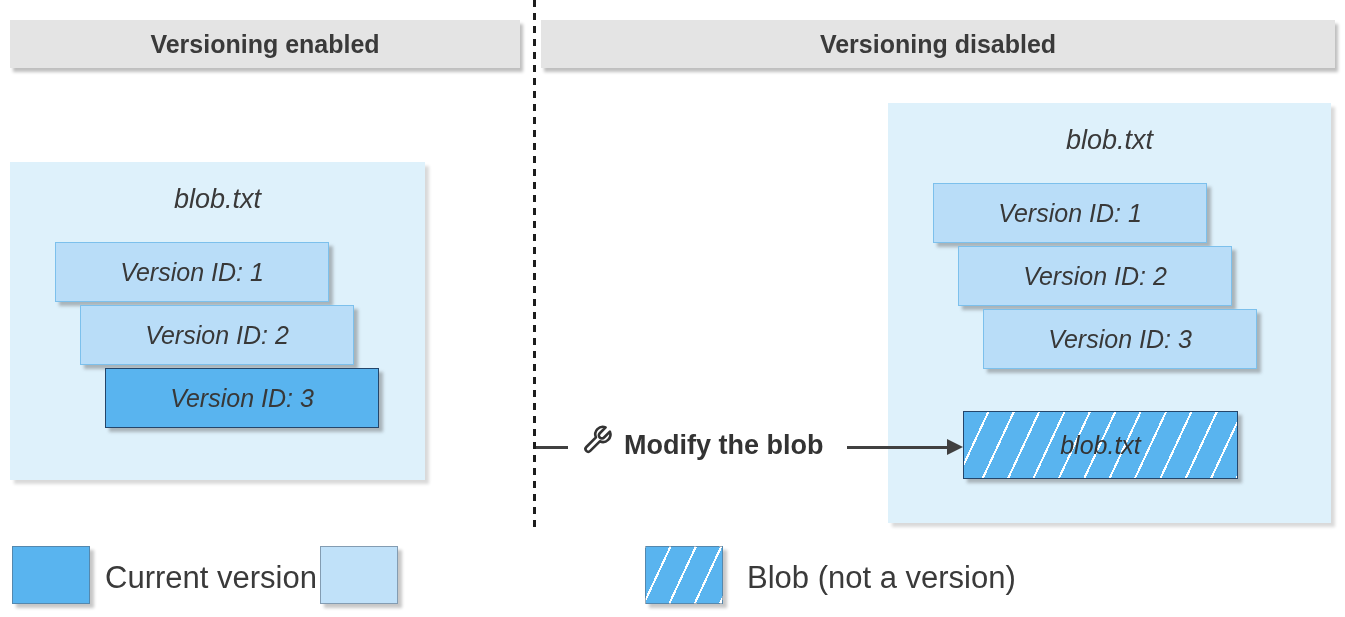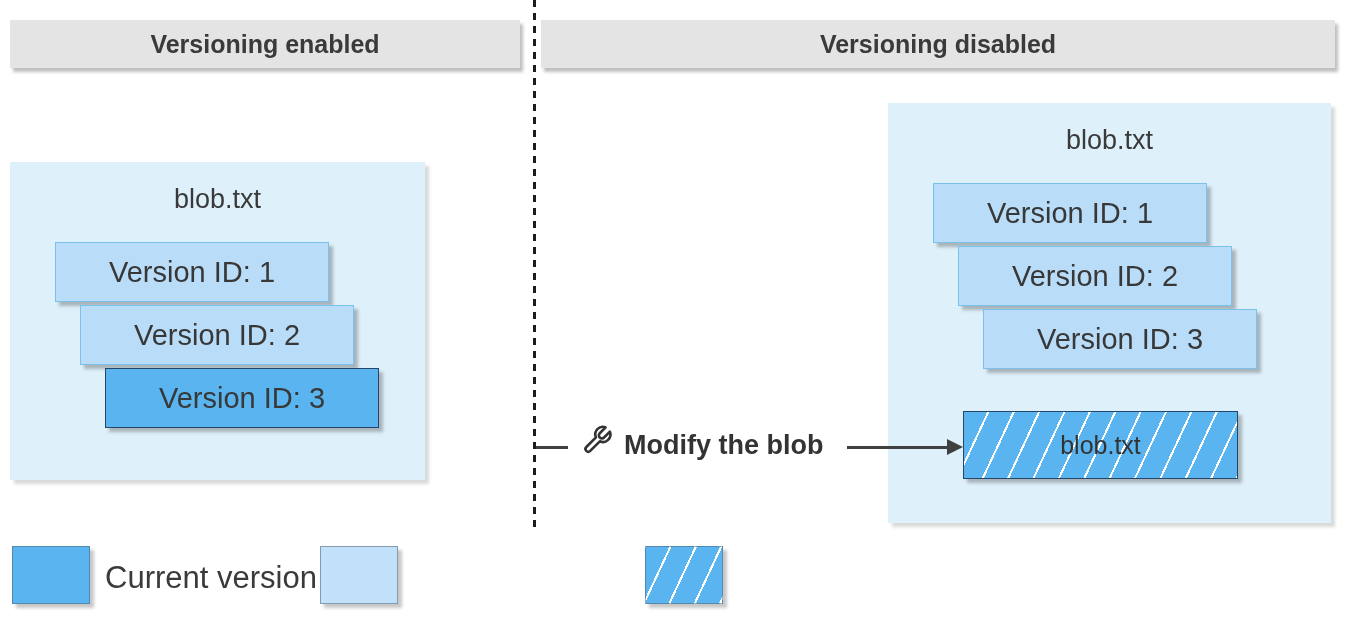--- a/index.html
+++ b/index.html
@@ -17,31 +17,32 @@
   }
   .header.left{left:10px;width:510px;}
   .header.right{left:541px;width:794px;}
   .divider{
     position:absolute;left:533px;top:0;width:3px;height:530px;
     background:repeating-linear-gradient(to bottom,#1c1c1c 0 7px,transparent 7px 13px);
   }
   .container{
     position:absolute;background:var(--container-bg,#def1fb);
     box-shadow:4px 4px 3px rgba(0,0,0,.15);
+    font-style:italic;
   }
   .container.left-c{left:10px;top:162px;width:415px;height:318px;}
   .container.right-c{left:888px;top:103px;width:443px;height:420px;}
   .container-title{
     position:absolute;left:0;right:0;top:22px;text-align:center;
     font-size:27px;color:var(--text,#3a3a3a);
   }
   .vbox{
     position:absolute;width:272px;height:58px;
     display:flex;align-items:center;justify-content:center;
-    font-size:29px;color:#383838;
+    font-size:25px;color:#383838;
     background:var(--previous-version,#b9ddf8);
     border:1px solid var(--border-light,#7cc0ec);
     box-shadow:4px 4px 3px rgba(90,90,90,.4);
   }
   .vbox.current{
     background:var(--current-version,#59b4ef);
     border:1px solid var(--border-dark,#24466b);
   }
   .hatched{
     background:repeating-linear-gradient(115deg,
@@ -114,14 +115,15 @@
   <span class="action-label">Modify the blob</span>
   <div class="arrow-line"></div>
   <div class="arrow-head"></div>
 
   <div class="legend-swatch current" style="left:12px"></div>
   <span class="legend-label" style="left:105px">Current version</span>
 
   <div class="legend-swatch previous" style="left:320px"></div>
 
   <div class="legend-swatch hatched" style="left:645px"></div>
+  <span class="legend-label" style="left:747px">Blob (not a version)</span>
 
 </div>
 
 </body></html>

